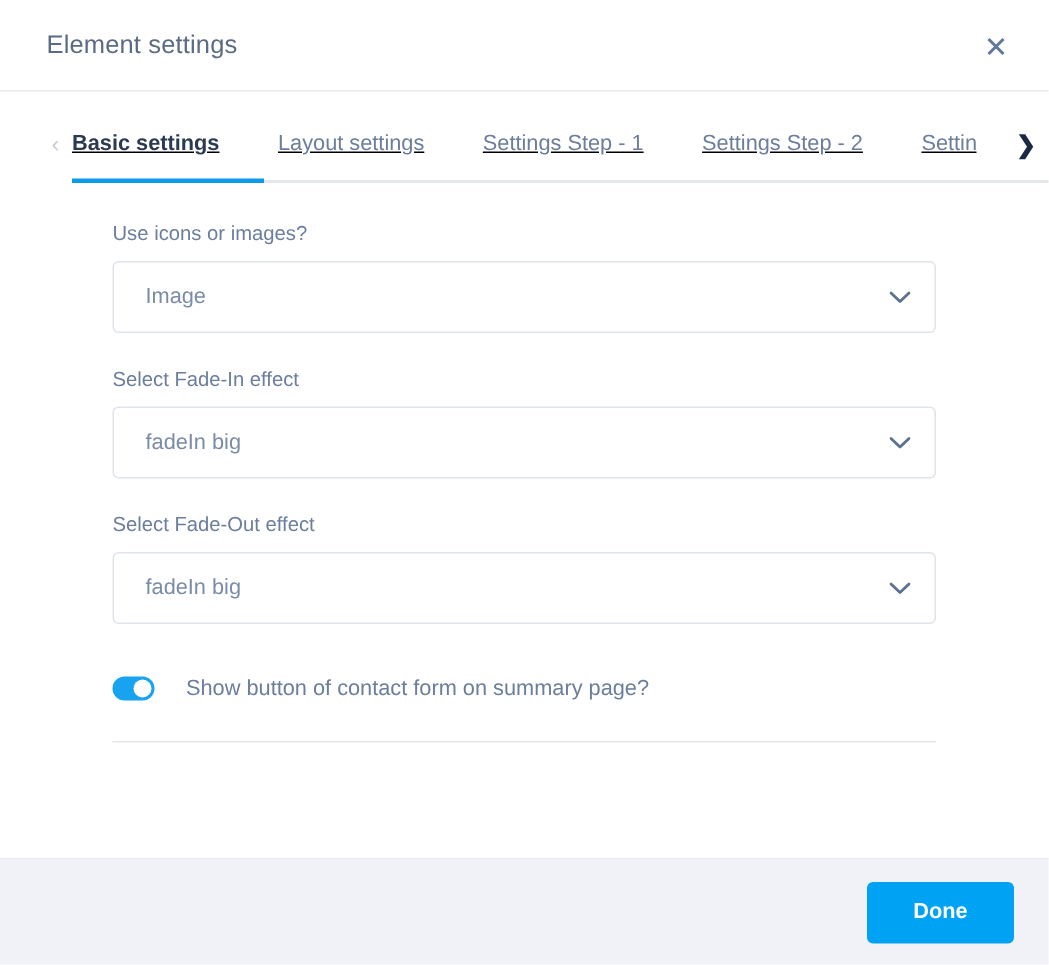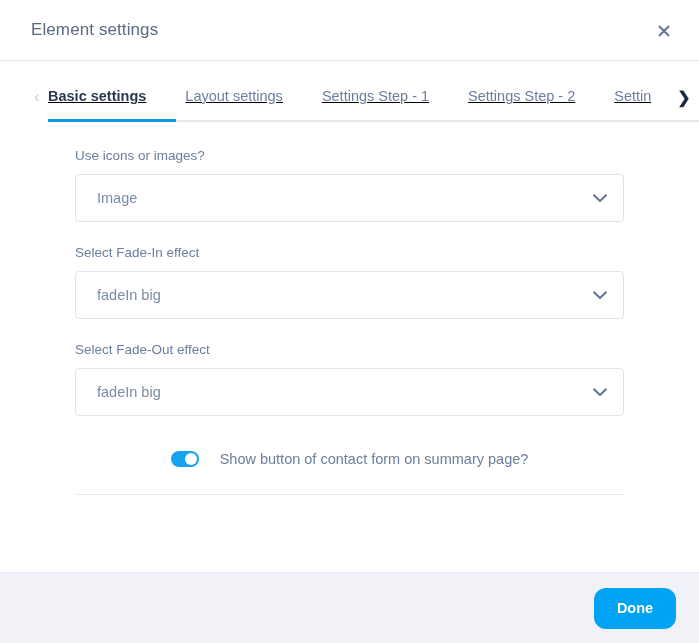--- a/index.html
+++ b/index.html
@@ -180,21 +180,20 @@
     color: #5d7291;
   }
   .select-chevron svg { display: block; }
 
   
   .toggle-row {
     display: flex;
     align-items: center;
     padding-top: 33px;
     padding-bottom: 0;
-    justify-content: center;
   }
   .toggle {
     position: relative;
     width: 28px;
     height: 16px;
     border-radius: 9px;
     background: #17a3f0;
     flex: 0 0 auto;
     cursor: pointer;
   }
@@ -228,22 +227,22 @@
     display: flex;
     align-items: center;
     justify-content: flex-end;
     padding-right: 23px;
     box-sizing: border-box;
   }
   .done-btn {
     background: #00a2f3;
     color: #ffffff;
     border: none;
-    border-radius: 12px;
-    width: 82px;
+    border-radius: 4px;
+    width: 98px;
     height: 41px;
     font-size: 14.5px;
     font-family: "Liberation Sans", sans-serif;
     font-weight: 600;
     cursor: pointer;
     line-height: 41px;
     padding: 0;
   }
 </style>
 </head>

